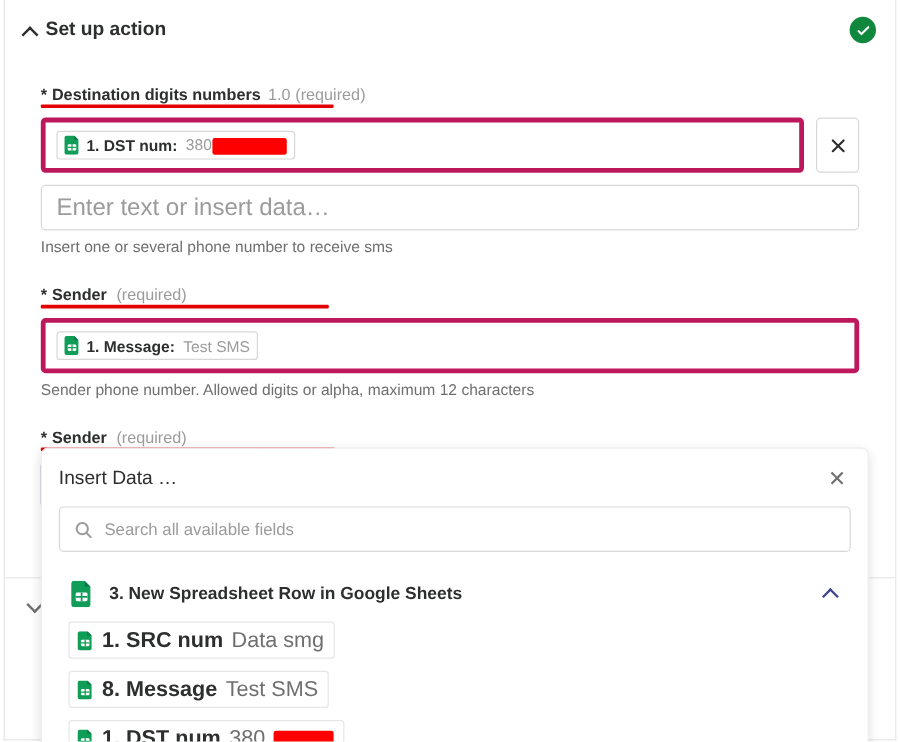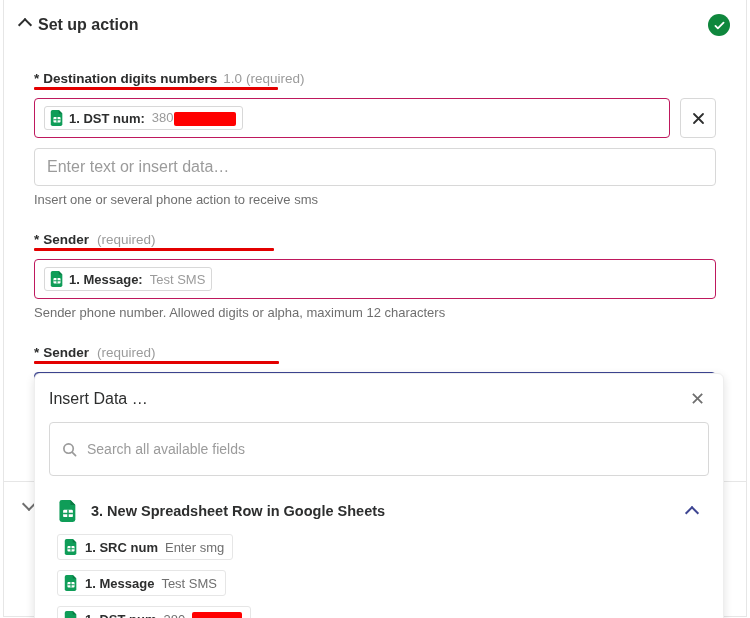--- a/index.html
+++ b/index.html
@@ -22,21 +22,21 @@
     padding-top: 0;
   }
   .section-header {
     display: flex;
     align-items: center;
     justify-content: space-between;
     padding: 14px 16px 6px 16px;
   }
   .section-header-left {
     display: flex;
-    align-items: flex-start;
+    align-items: flex-end;
     gap: 8px;
   }
   .chevron-up {
     width: 10px; height: 10px;
     border-left: 2px solid #2d2e2e;
     border-top: 2px solid #2d2e2e;
     transform: rotate(45deg);
     margin-top: 4px;
   }
   .section-title {
@@ -74,21 +74,21 @@
     border-radius: 1px;
     margin-top: 3px;
     margin-bottom: 8px;
   }
   .ul-dest { width: 244px; }
   .ul-sender { width: 240px; }
   .ul-msg { width: 245px; }
   .row { display: flex; gap: 10px; align-items: stretch; }
   .pill-input {
     flex: 1;
-    border: 1px solid #be185d;
+    border: 4px solid #be185d;
     border-radius: 4px;
     padding: 7px 9px;
     display: flex;
     align-items: center;
     gap: 6px;
     min-height: 38px;
     background: #fff;
   }
   .focus { border: 1px solid #3d4592; box-shadow: 0 0 0 1px #3d4592 inset; }
   .pill {
@@ -123,21 +123,21 @@
     background: #fff;
     font-size: 16px;
     color: #2d2e2e;
   }
   .text-input {
     flex: 1;
     border: 1px solid #d8d8d8;
     border-radius: 4px;
     min-height: 38px;
     padding: 0 12px;
-    font-size: 16px;
+    font-size: 20px;
     color: #2d2e2e;
   }
   .text-input::placeholder { color: #9b9b9b; }
   .help {
     font-size: 13px;
     color: #6f6f6f;
     margin-top: 6px;
   }
 
   
@@ -171,21 +171,21 @@
   }
   .dd-header {
     display: flex; justify-content: space-between; align-items: center;
     margin-bottom: 12px;
   }
   .dd-title { font-weight: 400; font-size: 16px; color: #2d2e2e; }
   .dd-close { color: #6f6f6f; font-size: 18px; line-height: 1; padding: 2px 4px; }
   .dd-search {
     border: 1px solid #d8d8d8;
     border-radius: 4px;
-    height: 54px;
+    height: 38px;
     display: flex; align-items: center;
     padding: 0 12px;
     gap: 10px;
     color: #9b9b9b;
     margin-bottom: 18px;
   }
   .search-icon { width: 15px; height: 15px; }
   .dd-search input {
     border: none; outline: none; flex: 1; font-size: 14px; color: #2d2e2e;
   }
@@ -208,21 +208,21 @@
     margin-top: 3px;
     margin-right: 4px;
   }
   .dd-items { padding-left: 8px; display: flex; flex-direction: column; gap: 10px; }
   .dd-item {
     display: inline-flex; align-items: center;
     border: 1px solid #e6e6e6;
     border-radius: 3px;
     padding: 4px 8px 4px 6px;
     gap: 7px;
-    font-size: 13px;
+    font-size: 18px;
     width: fit-content;
     background: #fff;
   }
   .dd-item .item-title { font-weight: 700; }
   .dd-item .item-val { color: #6f6f6f; }
   .dd-item .redact { width: 50px; }
 </style>
 </head>
 <body>
 
@@ -269,21 +269,21 @@
         <div class="clear-btn">
           <svg width="13" height="13" viewBox="0 0 13 13">
               <path d="M2 2l9 9M11 2l-9 9" stroke="#2d2e2e" stroke-width="1.8" stroke-linecap="round"></path>
             </svg>
         </div>
       </div>
 
       <div class="row" style="margin-top:10px">
         <input class="text-input" type="text" placeholder="Enter text or insert data…" style="">
       </div>
-      <div class="help">Insert one or several phone action to receive sms</div>
+      <div class="help">Insert one or several phone number to receive sms</div>
     </div>
 
     <div class="field-block">
       <span class="field-label">
         <span class="asterisk">*</span>
         <span>Sender</span>
         <span class="required" style="margin-left:4px">(required)</span>
       </span>
       <div class="underline ul-sender"></div>
 
@@ -369,32 +369,32 @@
     <div class="dd-item">
           <span class="sheet-icon">
             <svg viewBox="0 0 14 18">
               <path d="M2 0h7l4 4v12a2 2 0 0 1-2 2H2a2 2 0 0 1-2-2V2a2 2 0 0 1 2-2z" fill="#0f9d58"></path>
               <path d="M9 0l4 4H9z" fill="#0a7a44"></path>
               <rect x="3" y="8" width="8" height="6" rx="1" fill="#fff"></rect>
               <path d="M7 8v6M3 11h8" stroke="#0f9d58" stroke-width="1.2"></path>
             </svg>
           </span>
           <span class="item-title">1. SRC num</span>
-          <span class="item-val">Enter smg</span>
+          <span class="item-val">Data smg</span>
         </div>
         <div class="dd-item">
           <span class="sheet-icon">
             <svg viewBox="0 0 14 18">
               <path d="M2 0h7l4 4v12a2 2 0 0 1-2 2H2a2 2 0 0 1-2-2V2a2 2 0 0 1 2-2z" fill="#0f9d58"></path>
               <path d="M9 0l4 4H9z" fill="#0a7a44"></path>
               <rect x="3" y="8" width="8" height="6" rx="1" fill="#fff"></rect>
               <path d="M7 8v6M3 11h8" stroke="#0f9d58" stroke-width="1.2"></path>
             </svg>
           </span>
-          <span class="item-title">1. Message</span>
+          <span class="item-title">8. Message</span>
           <span class="item-val">Test SMS</span>
         </div>
         <div class="dd-item">
           <span class="sheet-icon">
             <svg viewBox="0 0 14 18">
               <path d="M2 0h7l4 4v12a2 2 0 0 1-2 2H2a2 2 0 0 1-2-2V2a2 2 0 0 1 2-2z" fill="#0f9d58"></path>
               <path d="M9 0l4 4H9z" fill="#0a7a44"></path>
               <rect x="3" y="8" width="8" height="6" rx="1" fill="#fff"></rect>
               <path d="M7 8v6M3 11h8" stroke="#0f9d58" stroke-width="1.2"></path>
             </svg>

